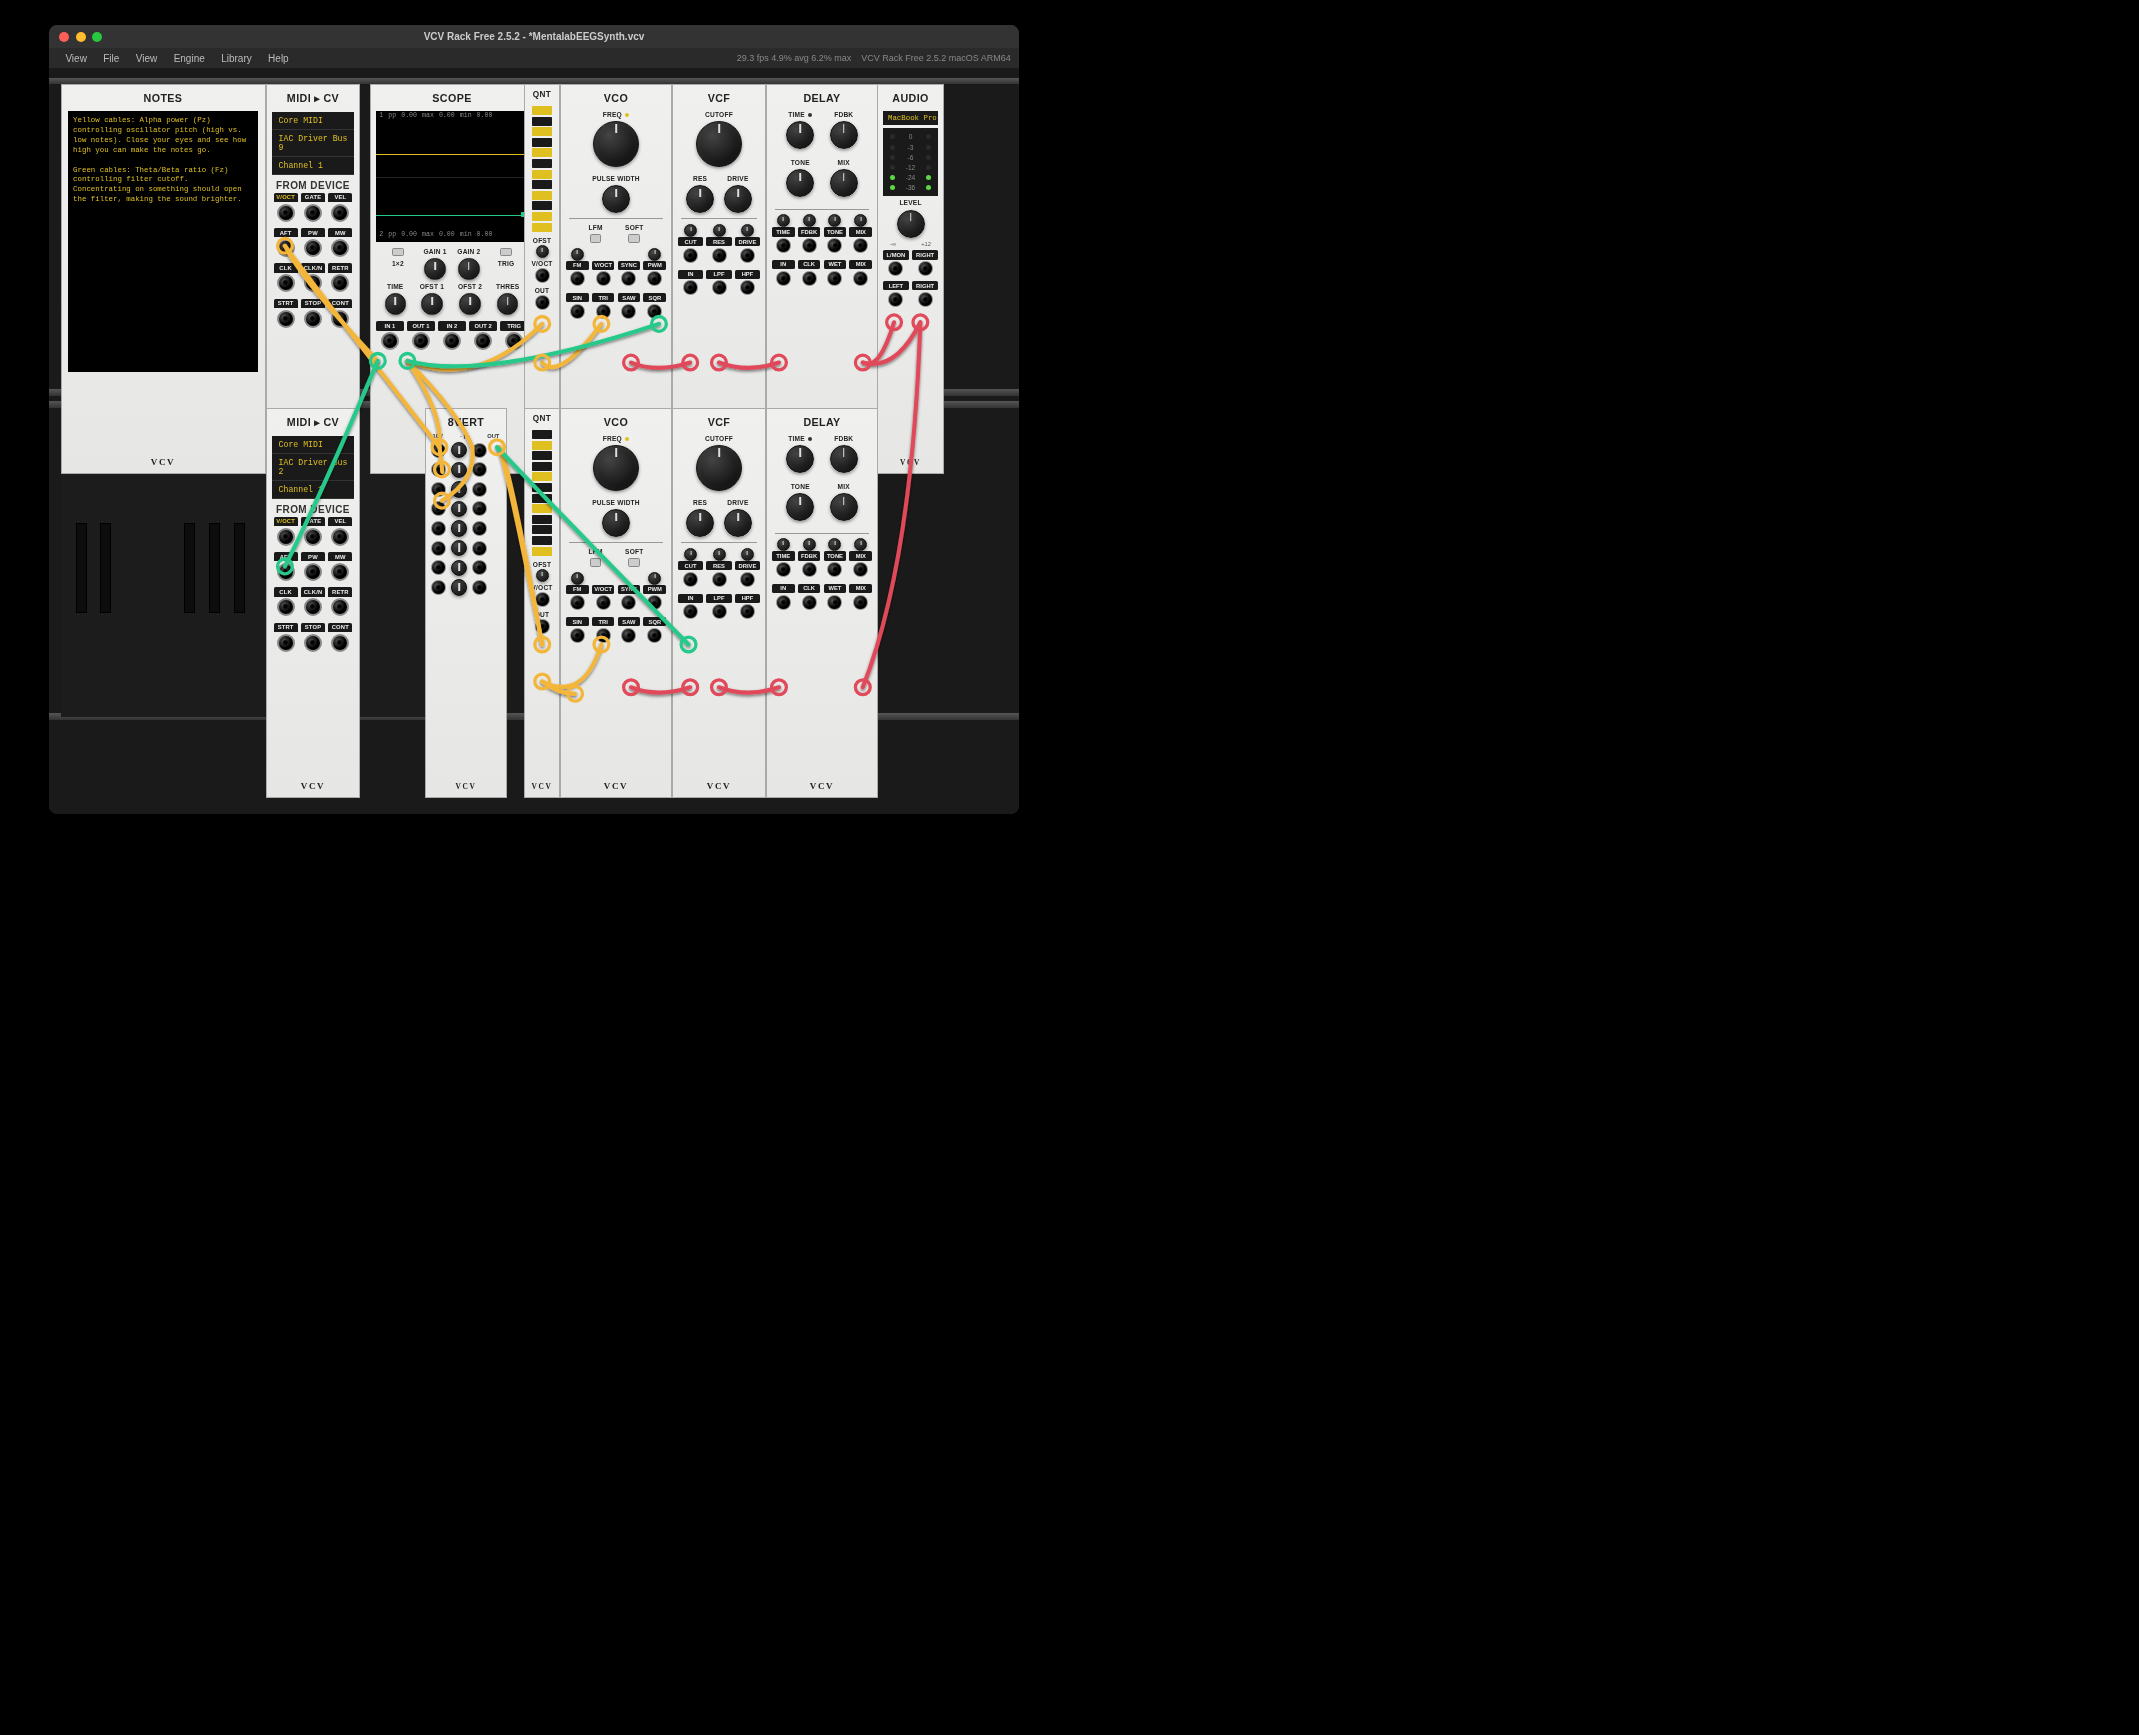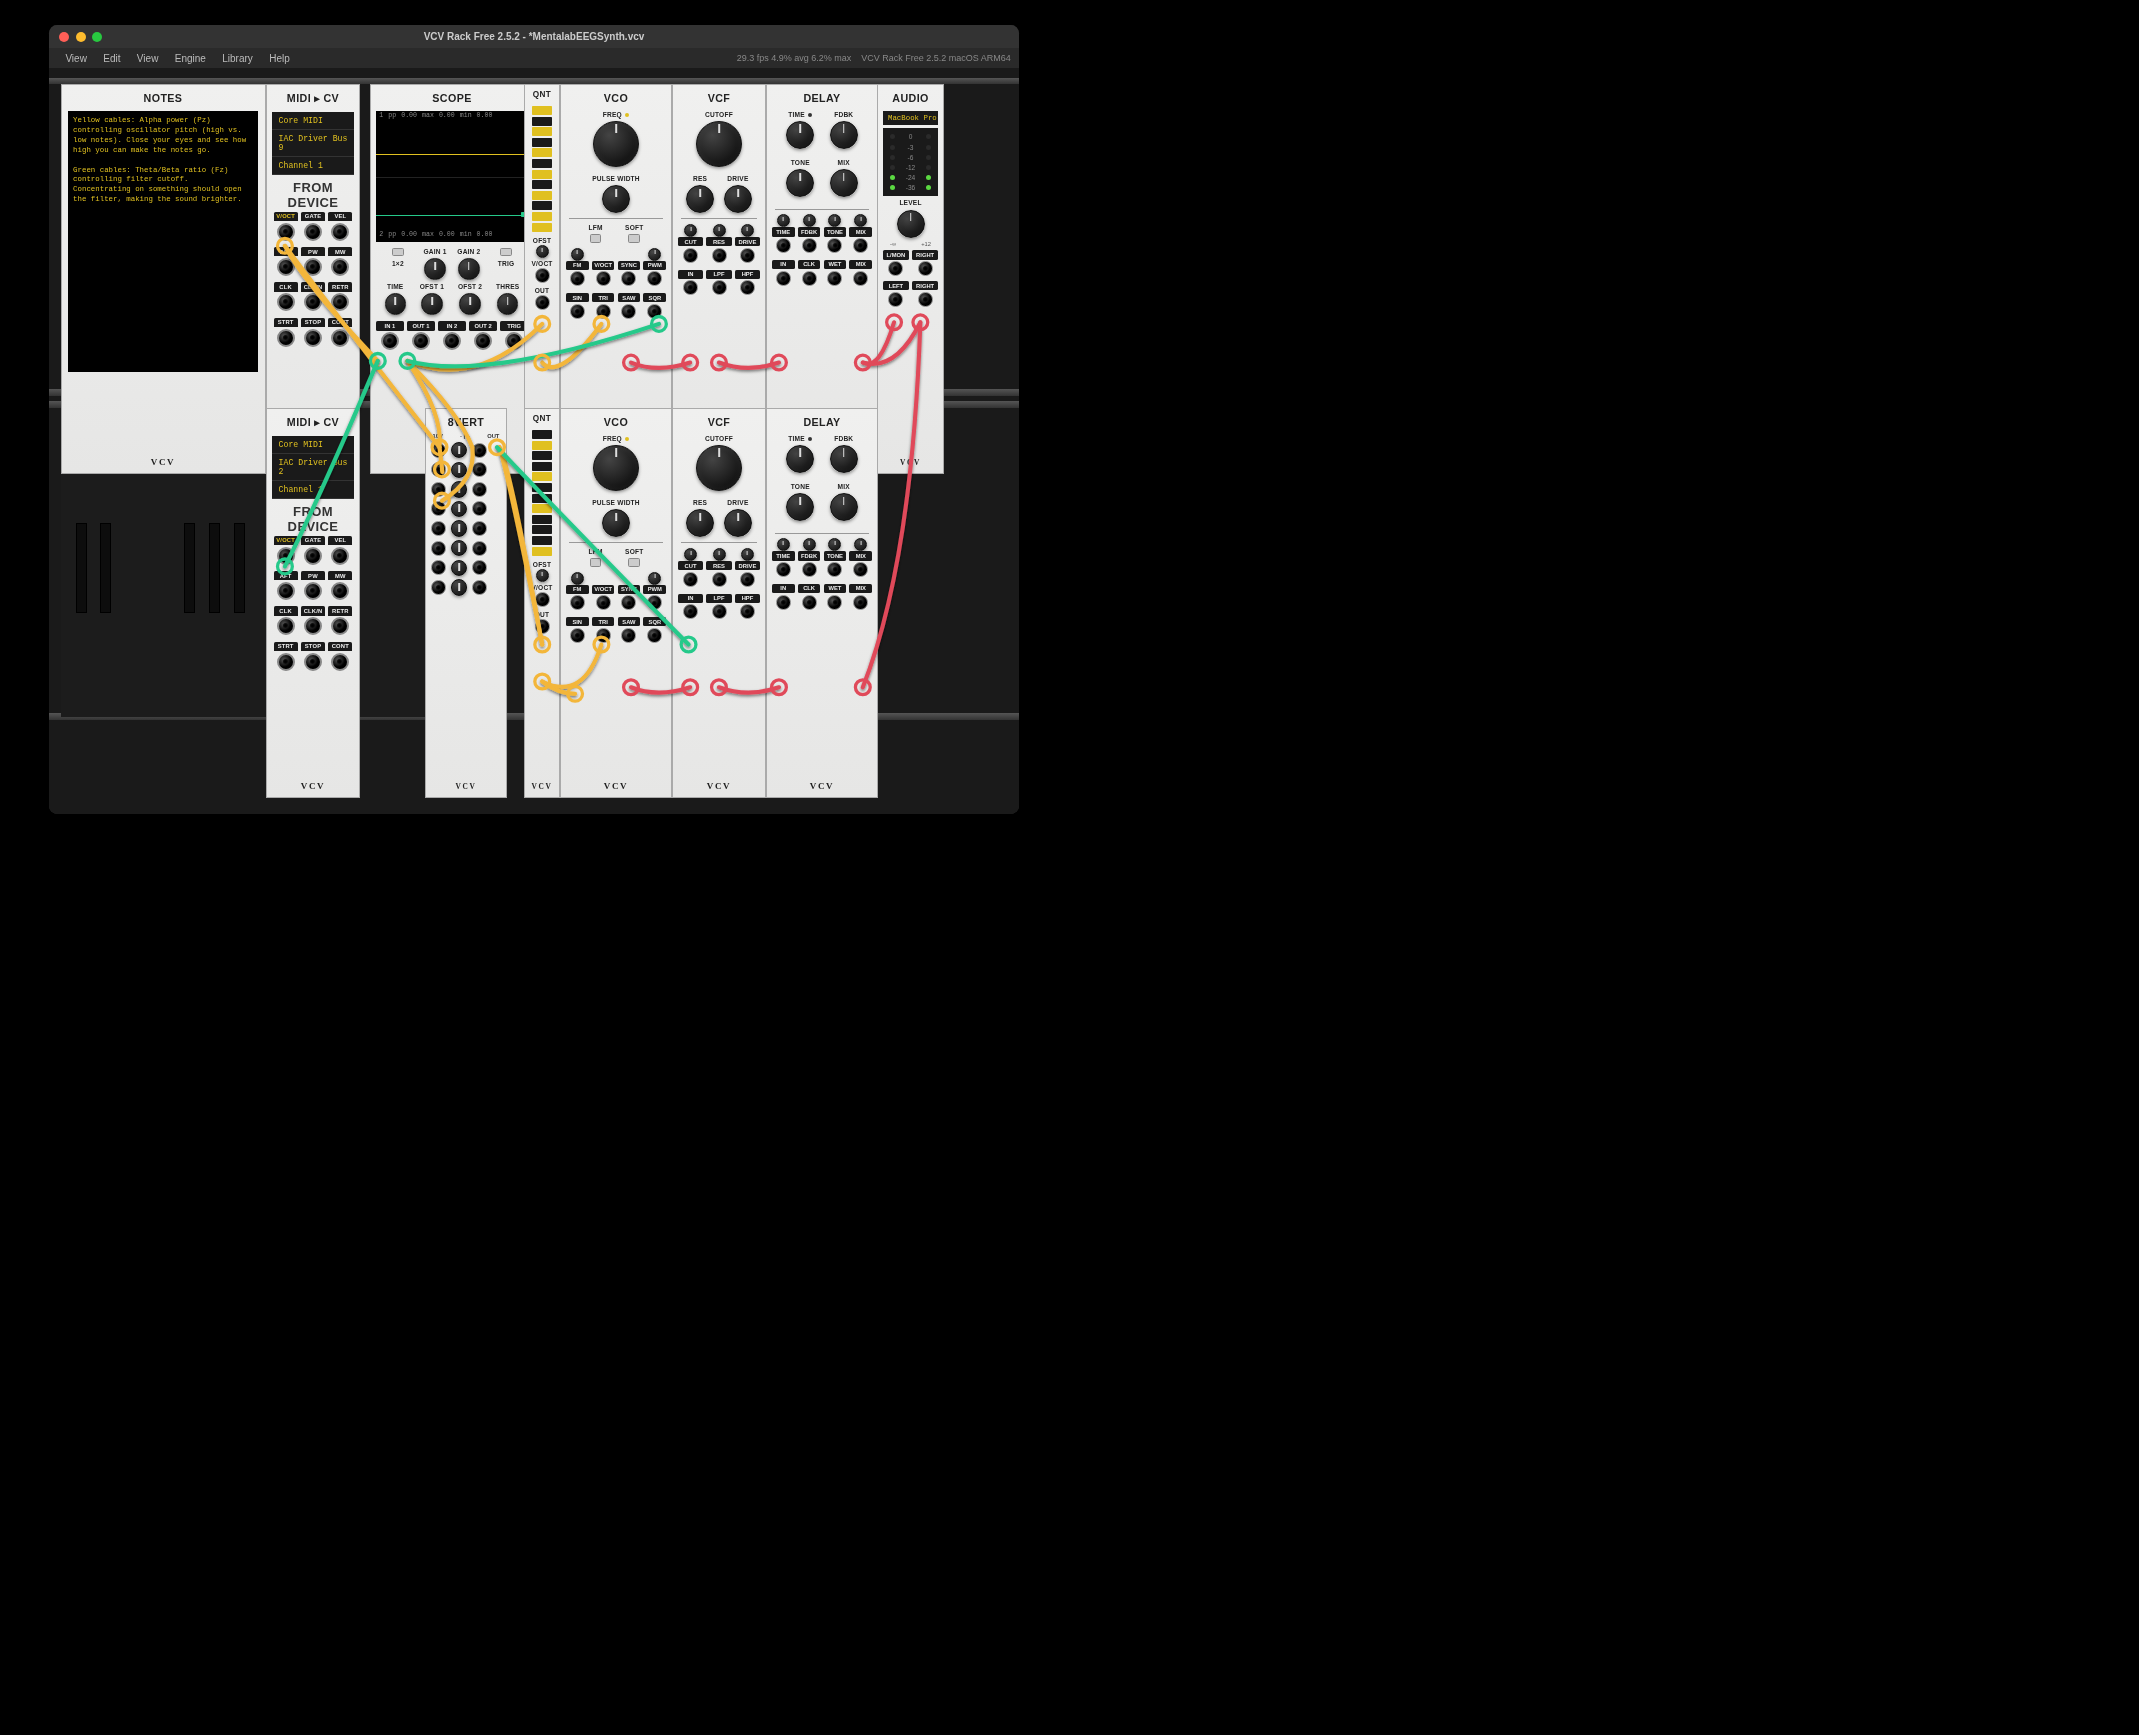--- a/index.html
+++ b/index.html
@@ -86,21 +86,21 @@
     font-size: 7.4px;
     line-height: 1.35;
     padding: 5px;
     height: 261px;
     white-space: pre-wrap;
   }
 
   
   .lcd-list { margin: 3.3px 5px; }
   .lcd-list .row { background:#1a1a1a; color:#e0c020; font-family:"Courier New",monospace; font-size:8.2px; padding:4.1px 6.6px; border-bottom:0.8px solid #333; }
-  .section-label { text-align:center; font-size:13px; font-weight:700; color:#333; letter-spacing:0.4px; margin:5px 0 1.6px; }
+  .section-label { text-align:center; font-size:10px; font-weight:700; color:#333; letter-spacing:0.4px; margin:5px 0 1.6px; }
 
   .jack-grid { display:grid; grid-template-columns:repeat(3,1fr); gap:3.3px; padding:0 6.6px; }
   .jack-cell { position:relative; }
   .jack-label { background:#1a1a1a; color:#eee; font-size:5.8px; text-align:center; padding:1.6px 0; border-radius:1.6px 1.6px 0 0; letter-spacing:0.2px; font-weight:600;}
   .jack-label.highlight { color:#e0c020; }
   .jack { width:18px; height:18px; border-radius:50%; background:radial-gradient(circle at 35% 35%,#555,#000 55%); border:2.5px solid #888; margin:1.6px auto 3.3px; position:relative; }
   .jack::after { content:""; position:absolute; left:4.1px; top:4.1px; width:5px; height:5px; border-radius:50%; background:#000; box-shadow:inset 0 0 1.6px #333; }
 
   
   .knob { width:28px; height:28px; border-radius:50%; background:radial-gradient(circle at 35% 30%,#444,#000); border:1.6px solid #111; margin:0 auto; position:relative; box-shadow: 0 1.6px 3.3px rgba(0,0,0,0.4), inset 0 0 6.6px rgba(255,255,255,0.08);}
@@ -168,21 +168,21 @@
       <div class="traffic">
         <span class="t-close"></span>
         <span class="t-min"></span>
         <span class="t-max"></span>
       </div>
       <div class="title">VCV Rack Free 2.5.2 - *MentalabEEGSynth.vcv</div>
     </div>
 
     <div class="menubar">
       <div class="menu-item">View</div>
-      <div class="menu-item">Edit</div>
+      <div class="menu-item">File</div>
       <div class="menu-item">View</div>
       <div class="menu-item">Engine</div>
       <div class="menu-item">Library</div>
       <div class="menu-item">Help</div>
       <div class="spacer"></div>
       <div class="stats">29.3 fps  4.9% avg  6.2% max</div>
       <div class="version">VCV Rack Free 2.5.2 macOS ARM64</div>
     </div>
 
     <div class="rack-area">

